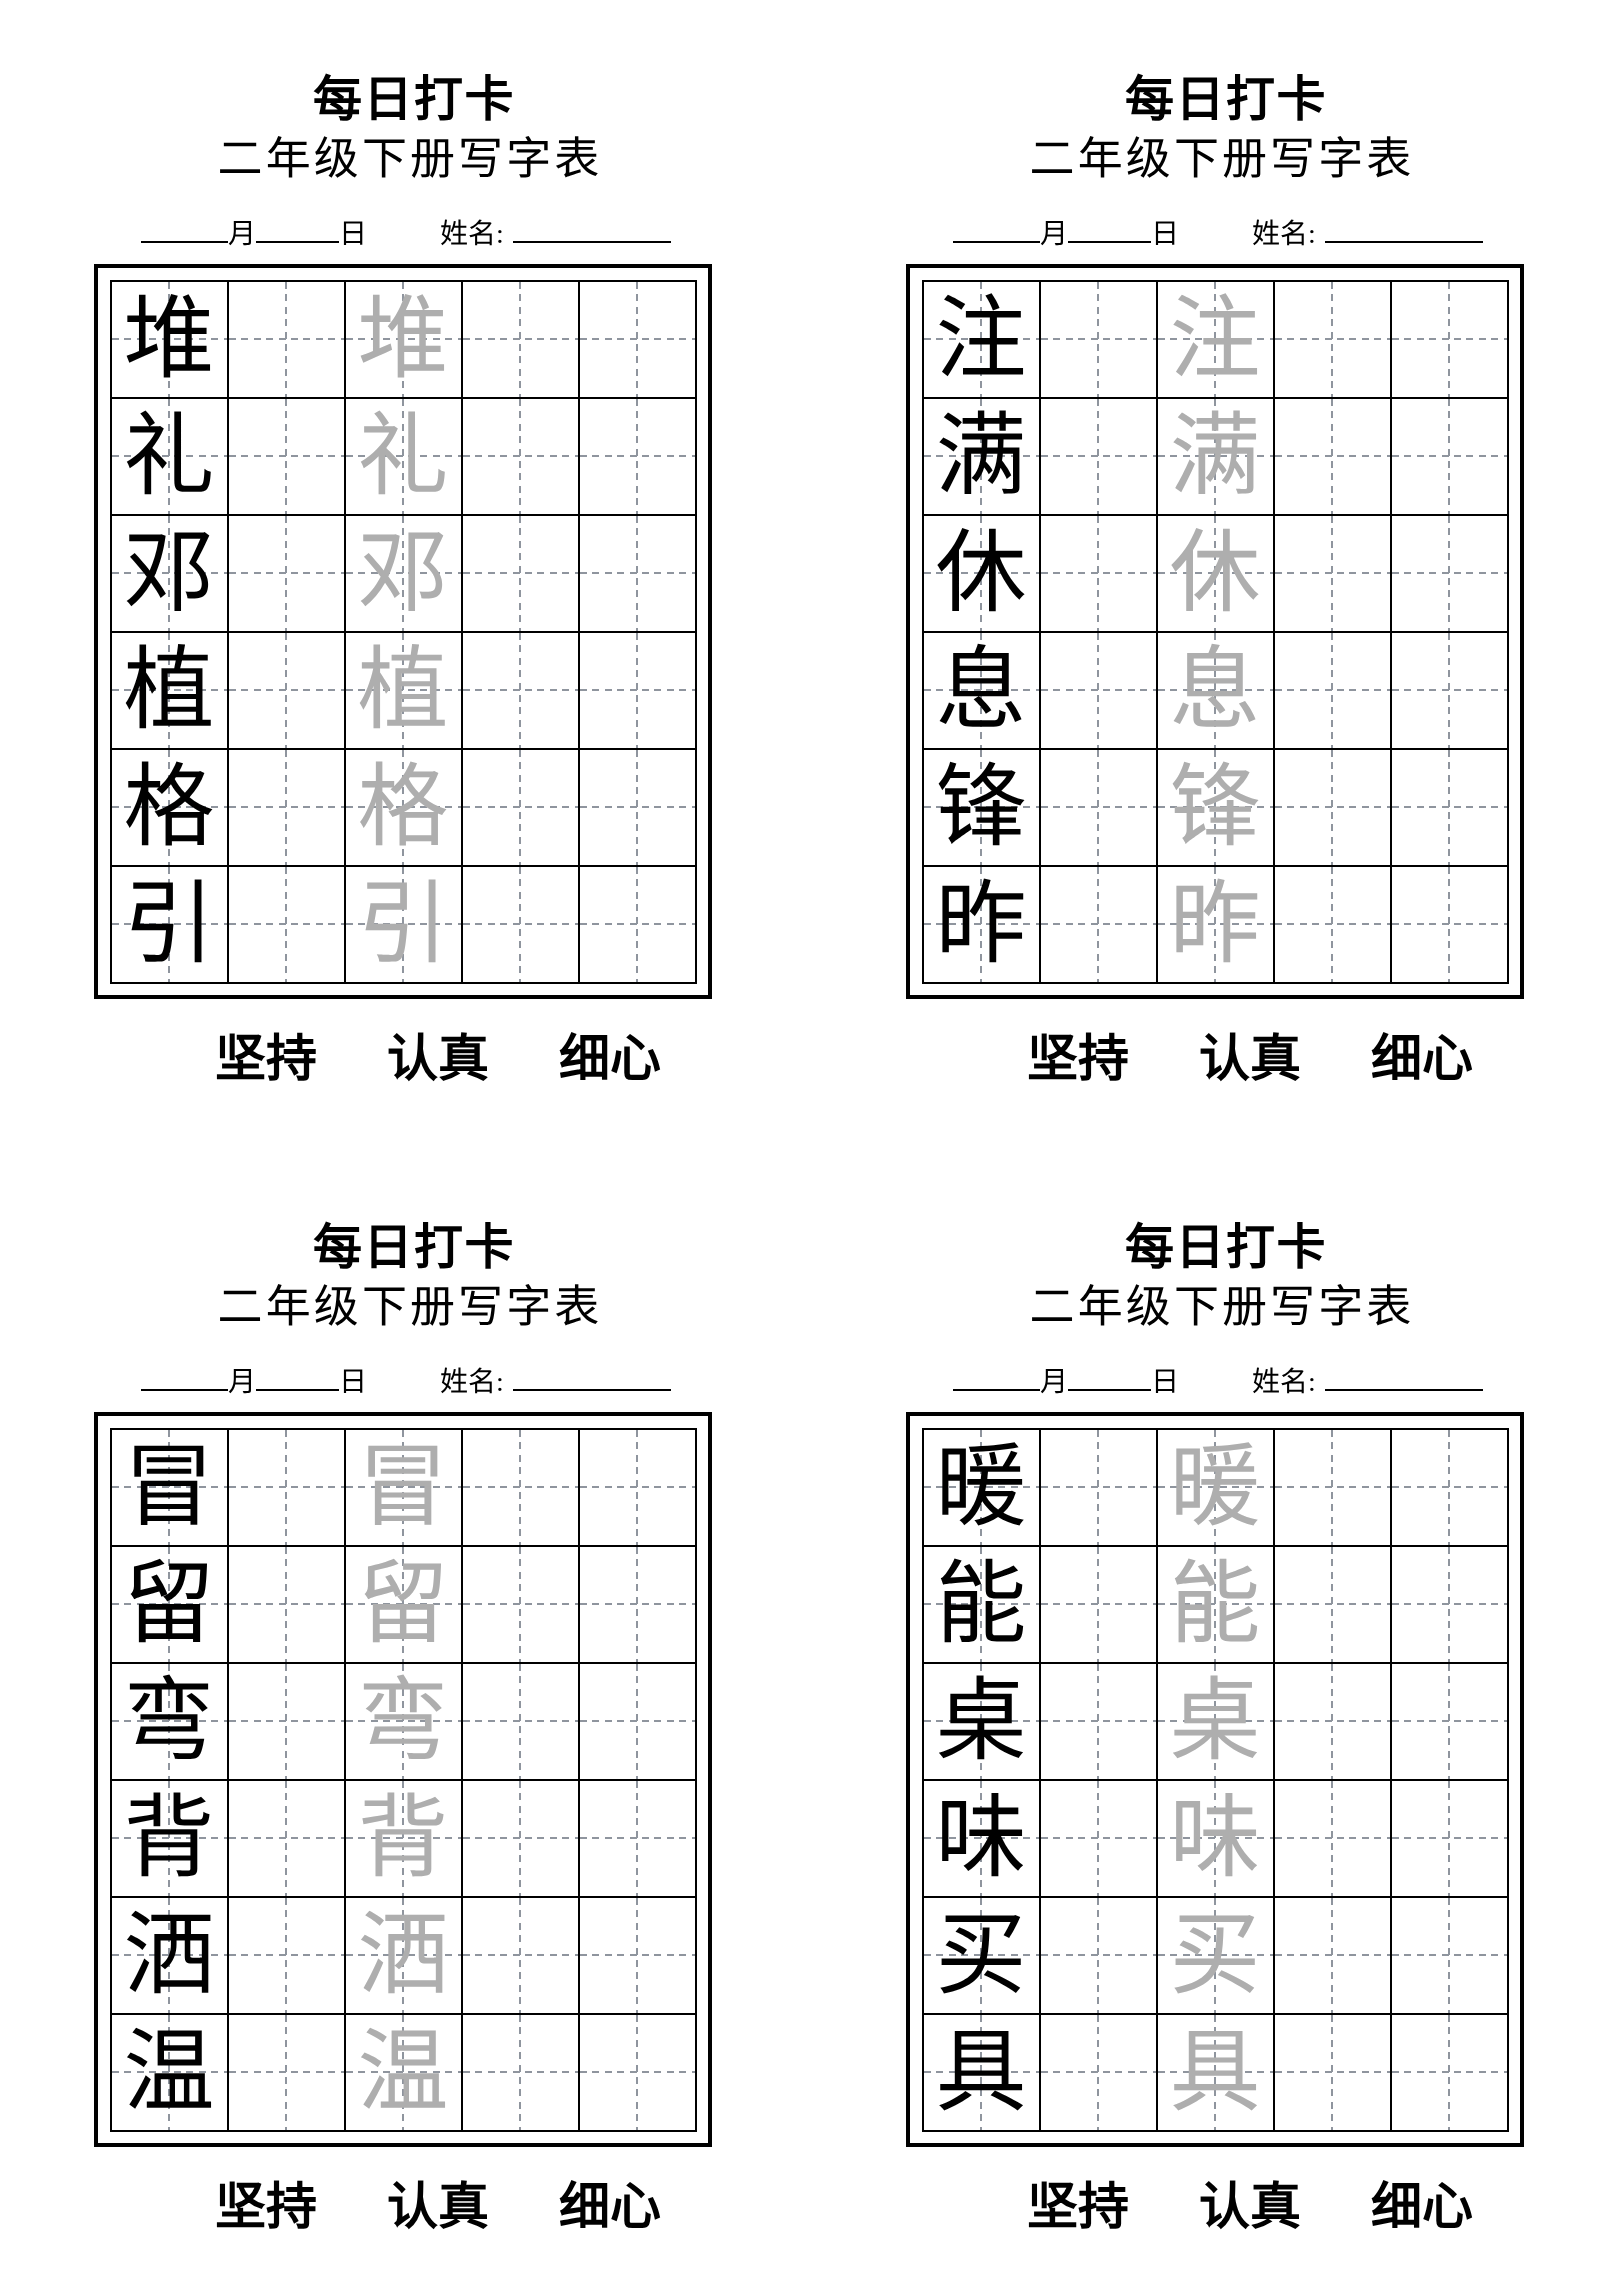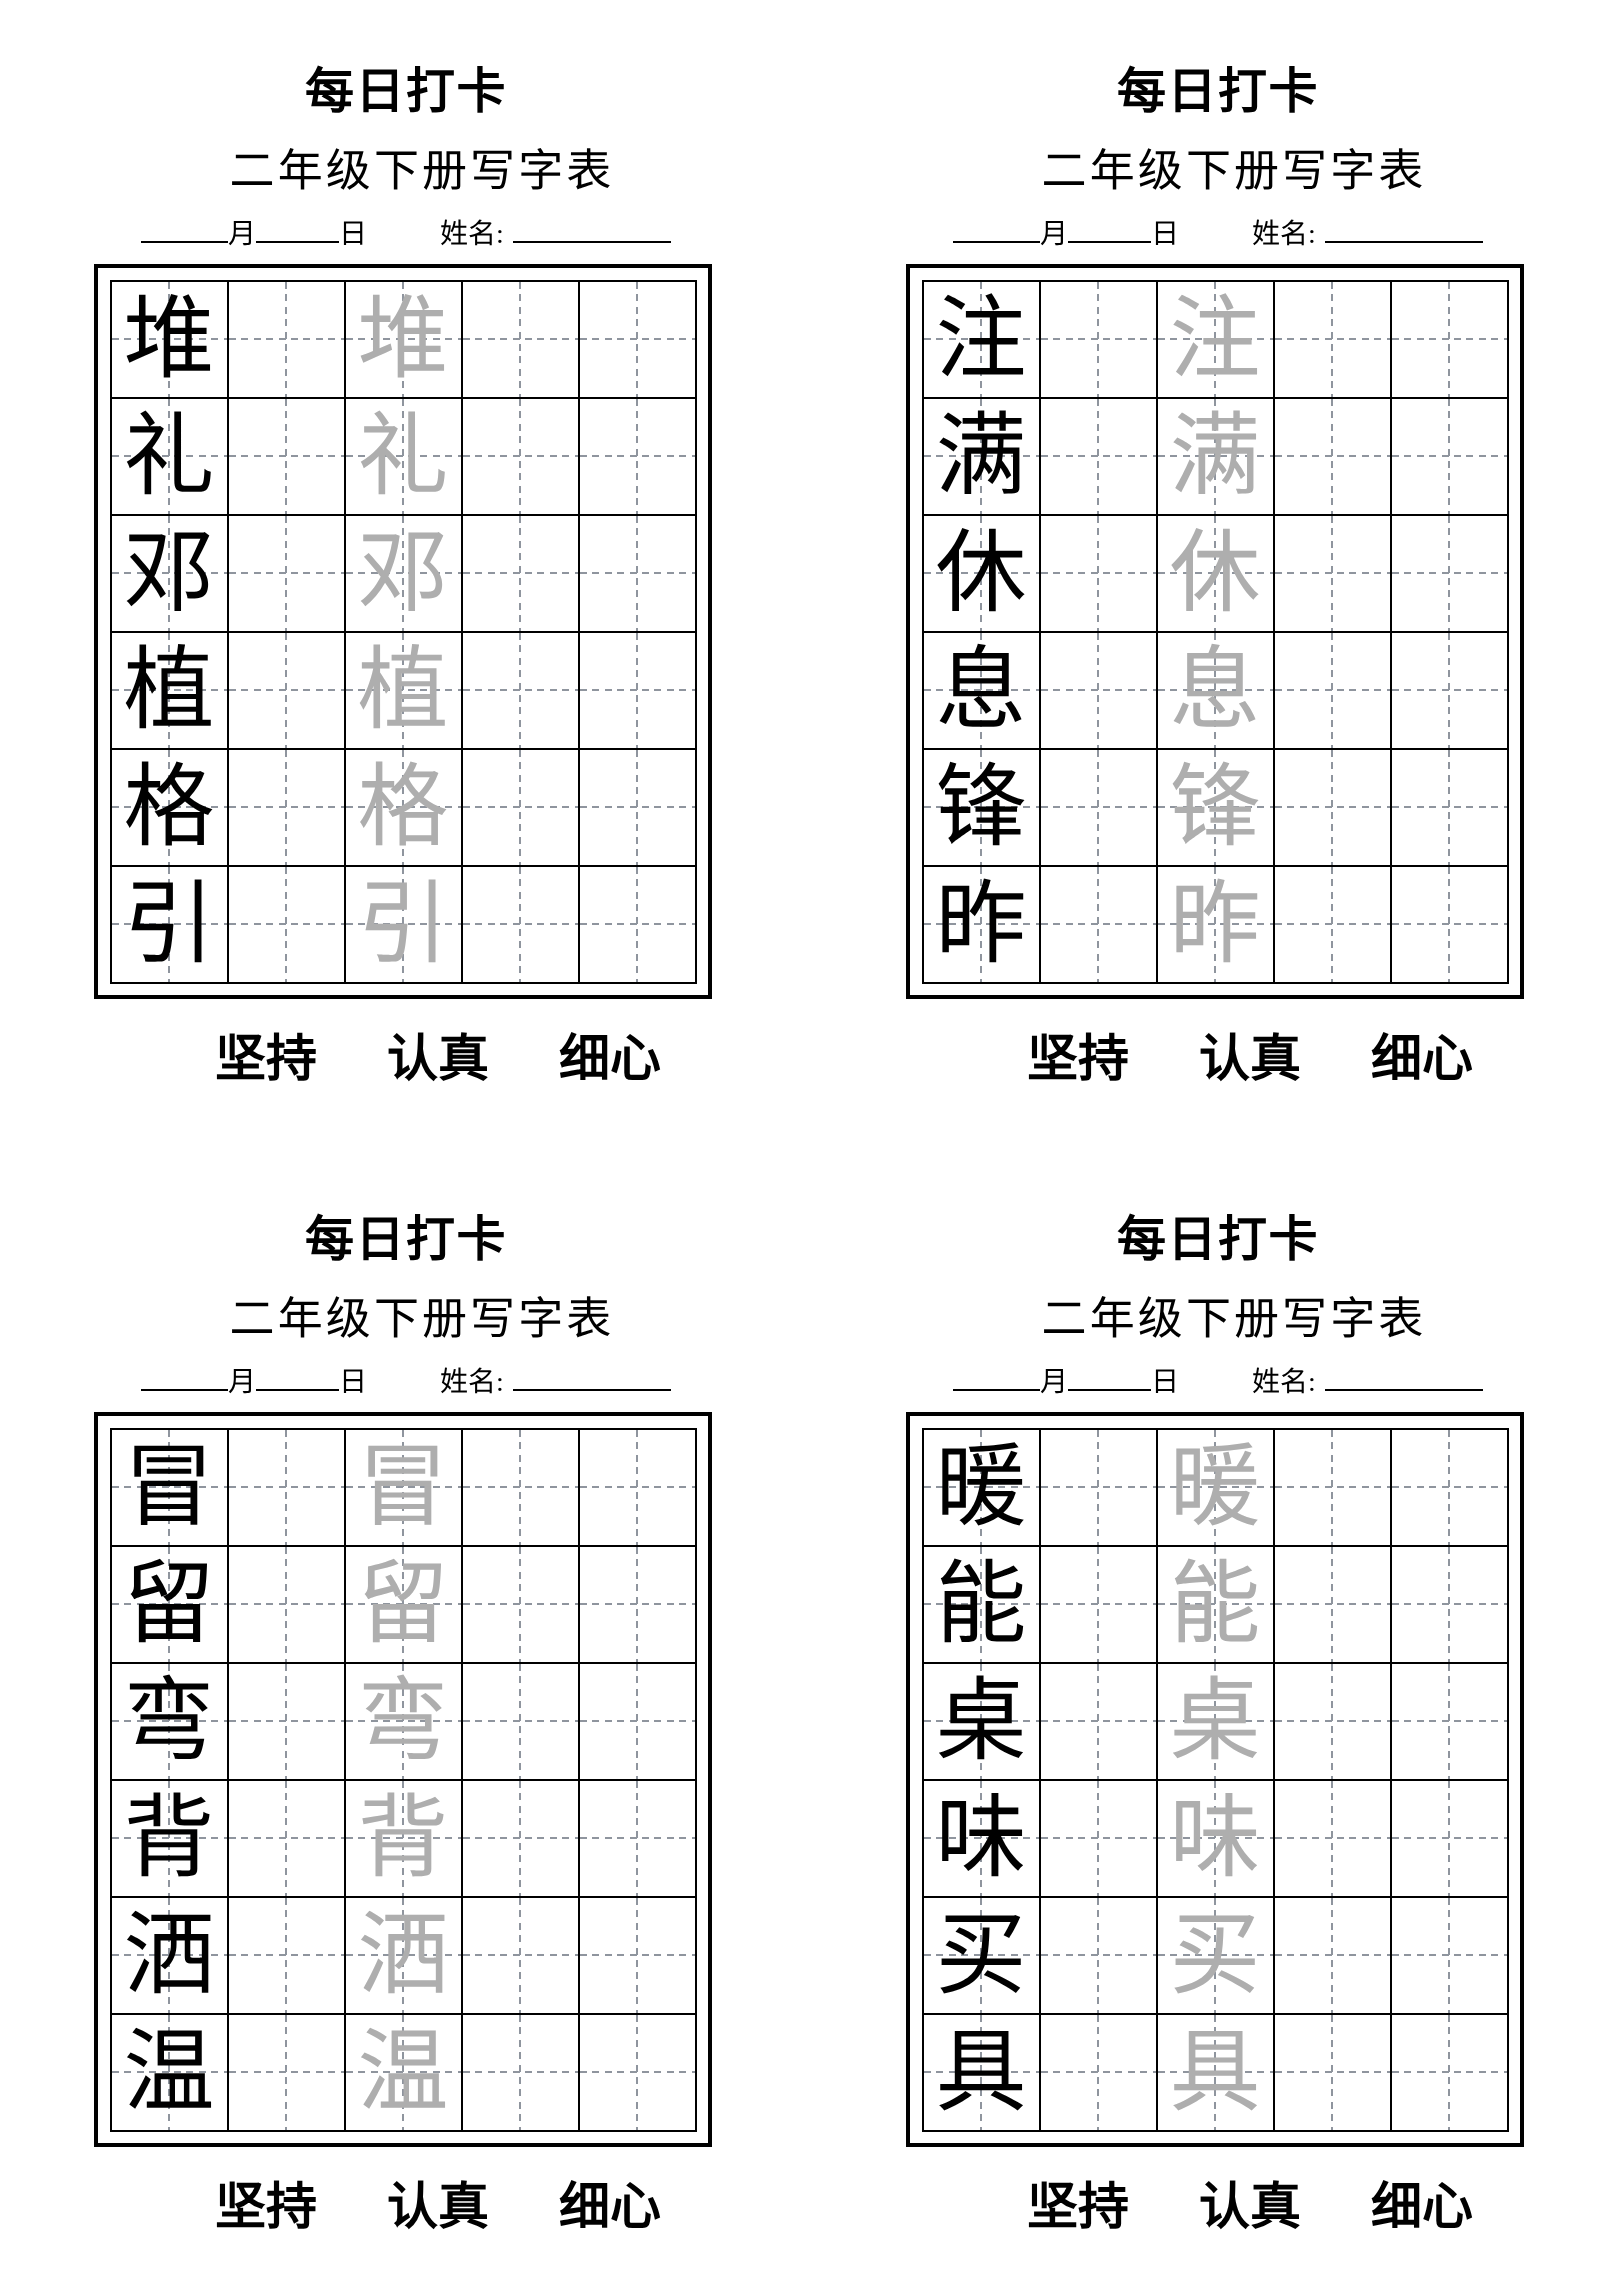--- a/index.html
+++ b/index.html
@@ -19,33 +19,33 @@
   .sheet {
     position: relative;
     width: 812px;
     height: 1148px;
   }
   .title {
     position: absolute;
     top: 65px;
     left: 0;
     width: 100%;
-    margin: 0;
+    margin: 8px;
     text-align: center;
     font-size: 49px;
     line-height: 54px;
     font-weight: bold;
     letter-spacing: 1.5px;
   }
   .subtitle {
     position: absolute;
     top: 130px;
     left: 0;
     width: 100%;
-    margin: 16px;
+    margin: 4px;
     text-align: center;
     font-size: 45px;
     line-height: 51px;
     font-weight: normal;
     letter-spacing: 3.1px;
   }
   .dateline {
     position: absolute;
     top: 207px;
     left: 0;

